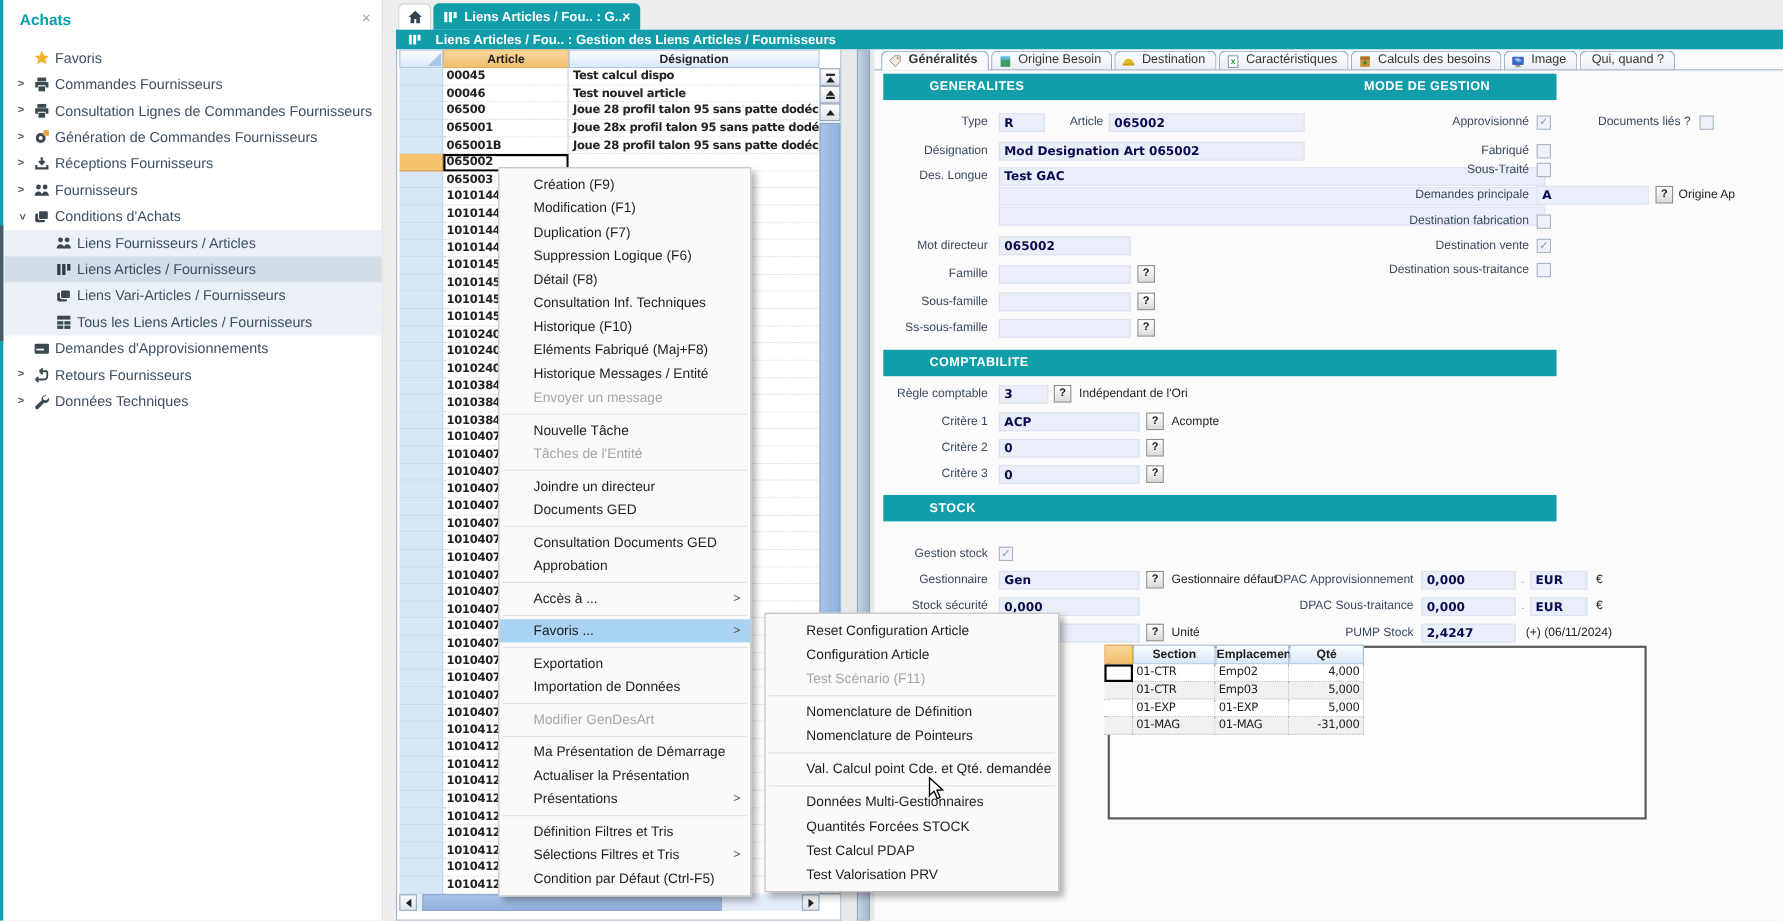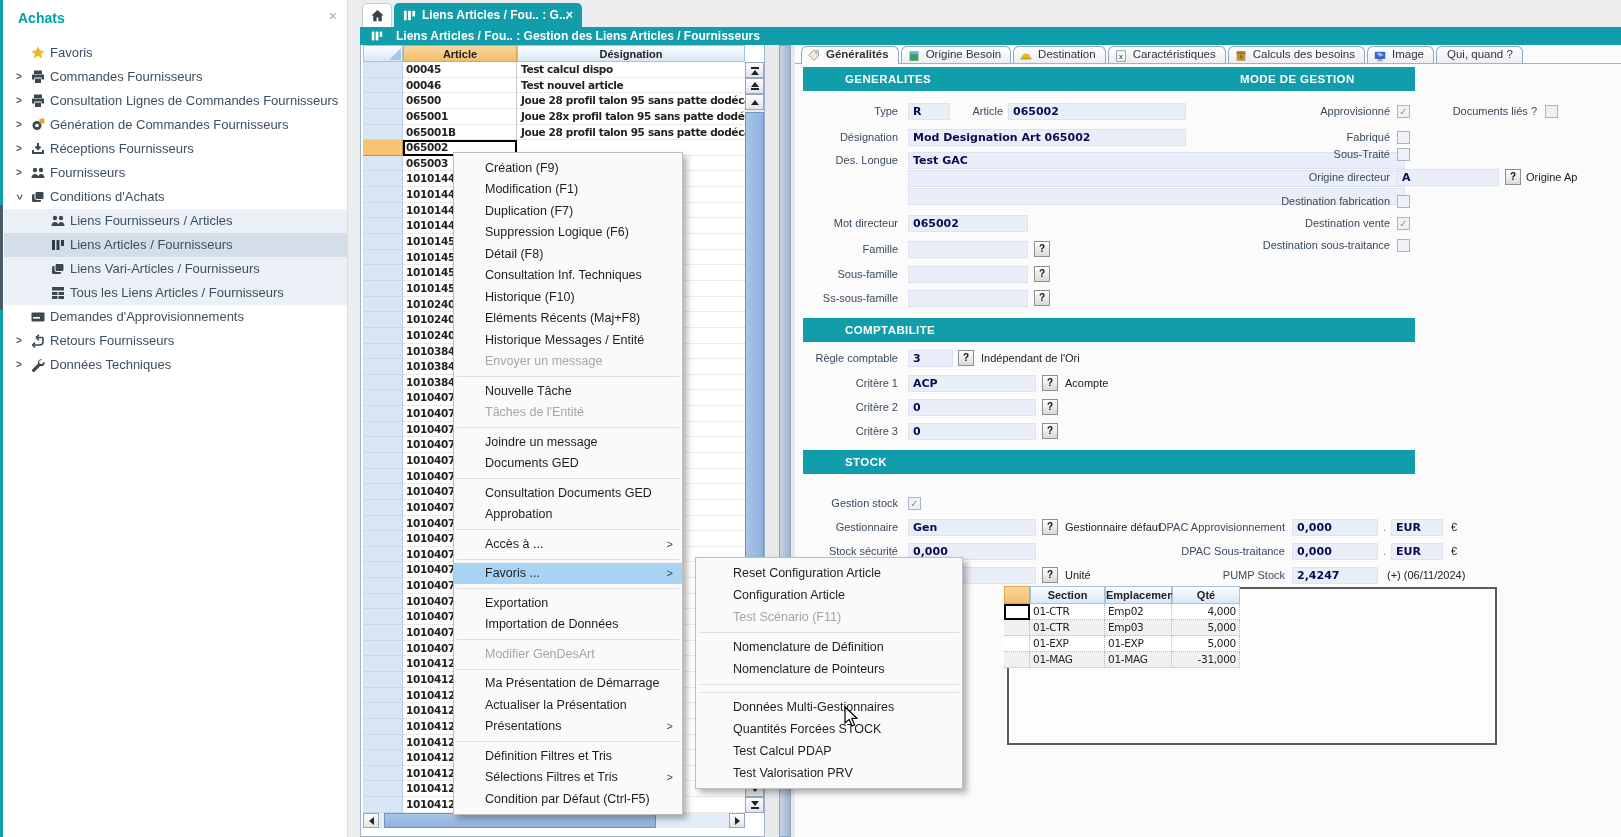--- a/index.html
+++ b/index.html
@@ -636,21 +636,21 @@
     <span class="cb" style="left:602px"></span>
   </div>
   <div class="frow" style="top:125px">
       <span class="ffield" style="left:113px;width:497px"></span>
     </div>
   <div class="frow" style="top:143px">
       <span class="ffield" style="left:113px;width:497px"></span>
     </div>
 
   <div class="frow" style="top:124px">
-    <span class="mlabel">Origine directeur</span>
+    <span class="mlabel">Demandes principale</span>
     <span class="ffield" style="left:602px;width:102px">A</span>
     <span class="qbtn" style="left:710px">?</span>
     <span class="fnote" style="left:731px">Origine Ap</span>
   </div>
 
   <div class="frow" style="top:148px">
     <span class="mlabel">Destination fabrication</span>
     <span class="cb" style="left:602px"></span>
   </div>
   <div class="frow" style="top:170px">
@@ -785,38 +785,38 @@
     <div class="mi">
       <span>Détail (F8)</span>
     </div>
     <div class="mi">
       <span>Consultation Inf. Techniques</span>
     </div>
     <div class="mi">
       <span>Historique (F10)</span>
     </div>
     <div class="mi">
-      <span>Eléments Récents (Maj+F8)</span>
+      <span>Eléments Fabriqué (Maj+F8)</span>
     </div>
     <div class="mi">
       <span>Historique Messages / Entité</span>
     </div>
     <div class="mi disabled">
       <span>Envoyer un message</span>
     </div>
     <div class="msep"></div>
     <div class="mi">
       <span>Nouvelle Tâche</span>
     </div>
     <div class="mi disabled">
       <span>Tâches de l'Entité</span>
     </div>
     <div class="msep"></div>
     <div class="mi">
-      <span>Joindre un message</span>
+      <span>Joindre un directeur</span>
     </div>
     <div class="mi">
       <span>Documents GED</span>
     </div>
     <div class="msep"></div>
     <div class="mi">
       <span>Consultation Documents GED</span>
     </div>
     <div class="mi">
       <span>Approbation</span>
@@ -877,20 +877,23 @@
       <span>Test Scénario (F11)</span>
     </div>
     <div class="msep"></div>
     <div class="mi">
       <span>Nomenclature de Définition</span>
     </div>
     <div class="mi">
       <span>Nomenclature de Pointeurs</span>
     </div>
     <div class="msep"></div>
+    <div class="mi">
+      <span>Val. Calcul point Cde. et Qté. demandée</span>
+    </div>
     <div class="msep"></div>
     <div class="mi">
       <span>Données Multi-Gestionnaires</span>
     </div>
     <div class="mi">
       <span>Quantités Forcées STOCK</span>
     </div>
     <div class="mi">
       <span>Test Calcul PDAP</span>
     </div>

